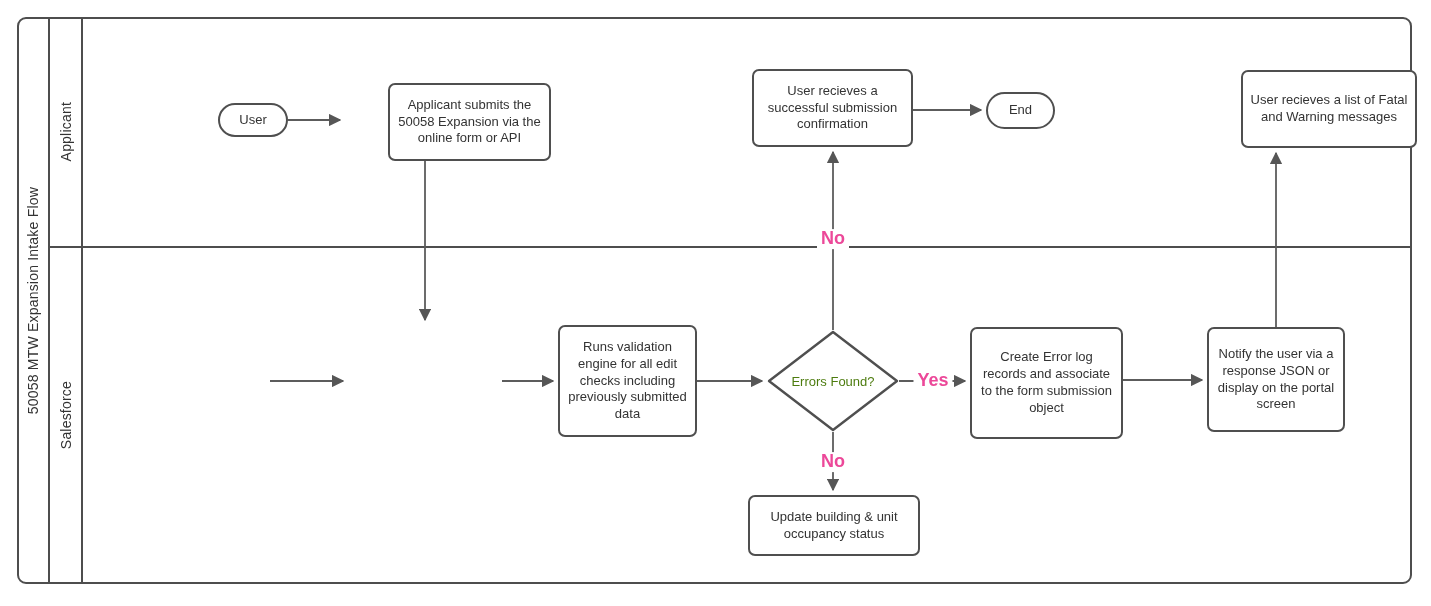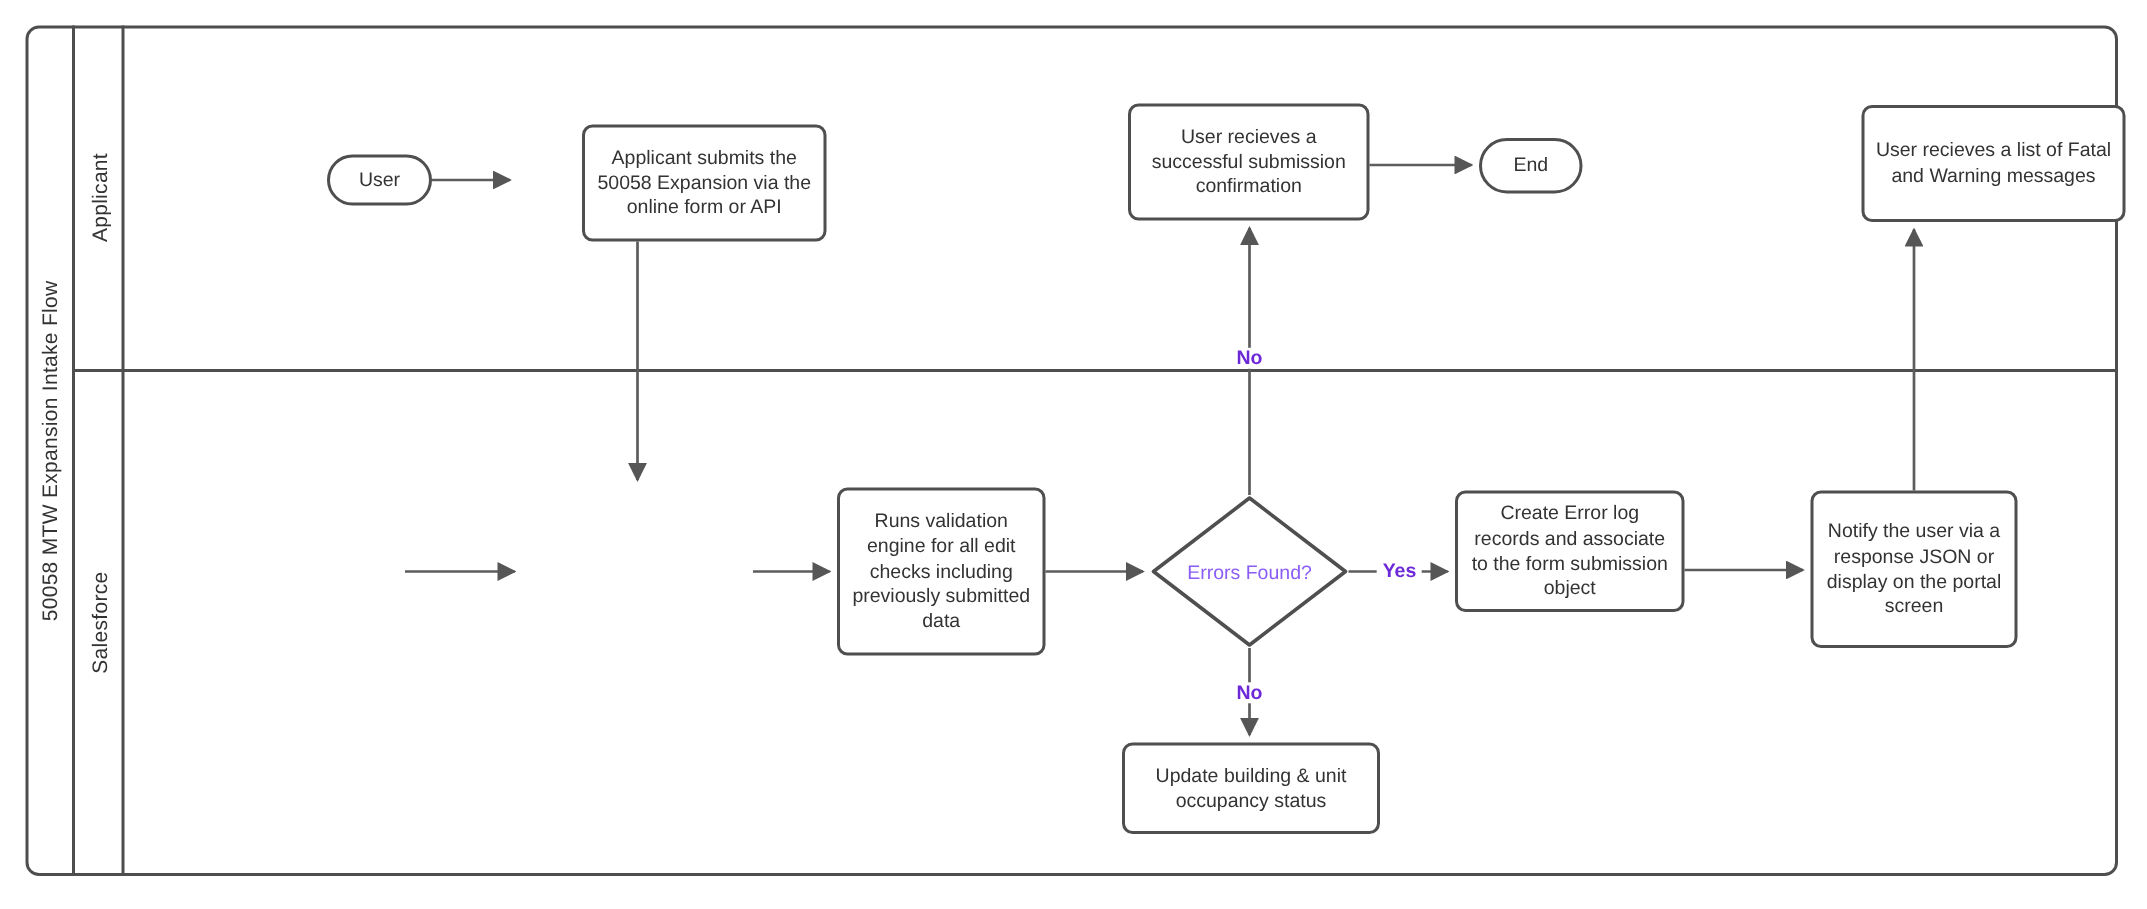--- a/index.html
+++ b/index.html
@@ -32,26 +32,26 @@
     position:absolute;background:#ffffff;border:2px solid #4f4f4f;border-radius:7px;
     display:flex;align-items:center;justify-content:center;text-align:center;
     font-size:13px;line-height:1.3;color:#333333;box-sizing:border-box;
     padding:4px 6px;z-index:3;
   }
   .terminator{border-radius:20px;}
   .diamond-wrap{
     position:absolute;z-index:3;display:flex;align-items:center;justify-content:center;
   }
   .diamond-wrap svg{position:absolute;left:0;top:0;}
-  .diamond-label{position:relative;font-size:13px;color:#8b5cf6;z-index:4;}
+  .diamond-label{position:relative;font-size:13px;color:#4d7c0f;z-index:4;}
   
   #edges{position:absolute;left:0;top:0;z-index:2;}
   .edge-label{
     position:absolute;transform:translate(-50%,-50%);
-    font-size:13px;font-weight:bold;color:#6d28d9;background:#ffffff;
+    font-size:18px;font-weight:bold;color:#ec4899;background:#ffffff;
     padding:0 4px;z-index:4;line-height:1.1;
   }
 </style>
 </head>
 <body>
 
 <div id="stage">
 
   <div class="frame"></div>
   <div class="vline" style="left:48px;"></div>
@@ -113,21 +113,21 @@
     <span>Runs validation engine for all edit checks including previously submitted data</span>
   </div>
 
   <div class="diamond-wrap" style="left:767px;top:330px;width:132px;height:102px;">
     <svg width="132" height="102">
       <polygon points="66,2 130,51 66,100 2,51" fill="#ffffff" stroke="#4f4f4f" stroke-width="2.4" stroke-linejoin="round"></polygon>
     </svg>
     <span class="diamond-label">Errors Found?</span>
   </div>
 
-  <div class="node" style="left:970px;top:327px;width:153px;height:81px;">
+  <div class="node" style="left:970px;top:327px;width:153px;height:112px;">
     <span>Create Error log records and associate to the form submission object</span>
   </div>
   <div class="node" style="left:1207px;top:327px;width:138px;height:105px;">
     <span>Notify the user via a response JSON or display on the portal screen</span>
   </div>
   <div class="node" style="left:748px;top:495px;width:172px;height:61px;">
     <span>Update building &amp; unit occupancy status</span>
   </div>
 
 </div>

